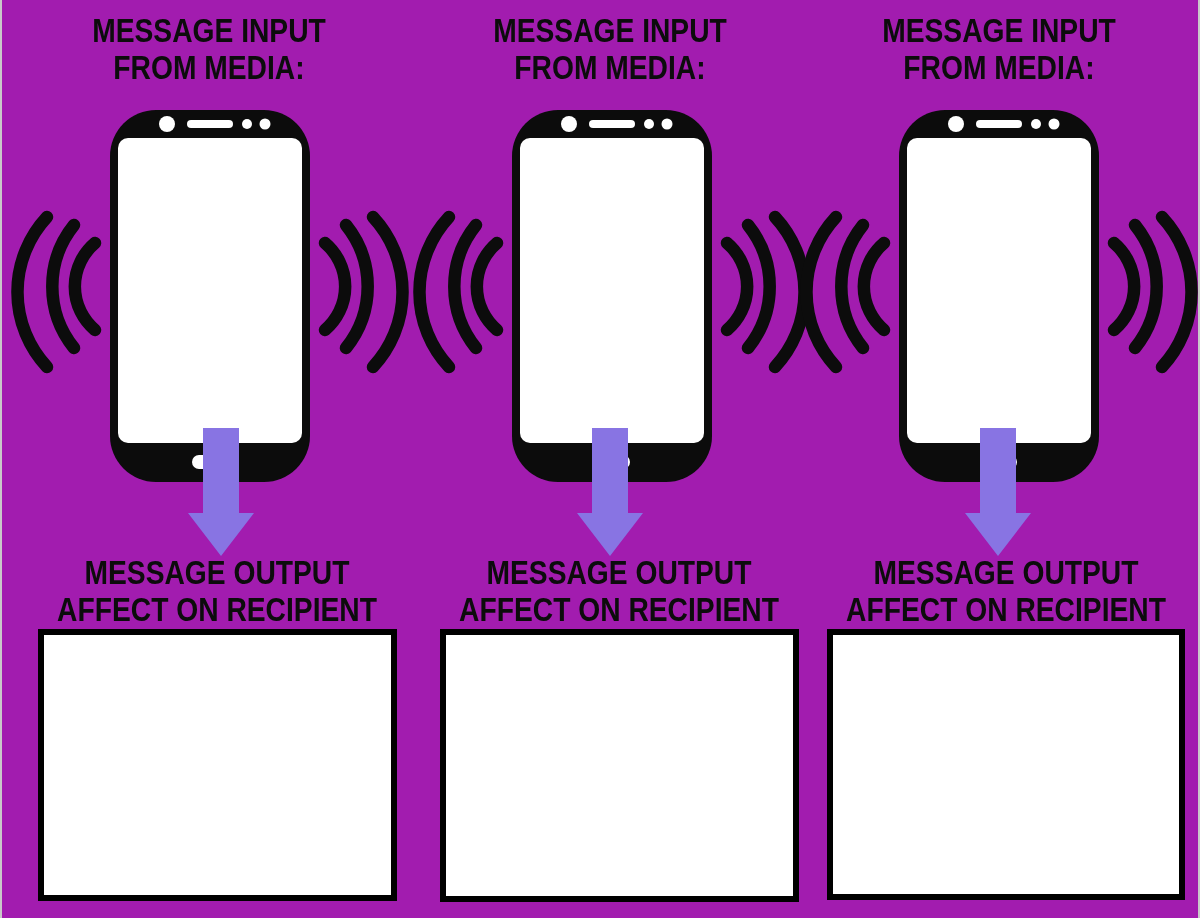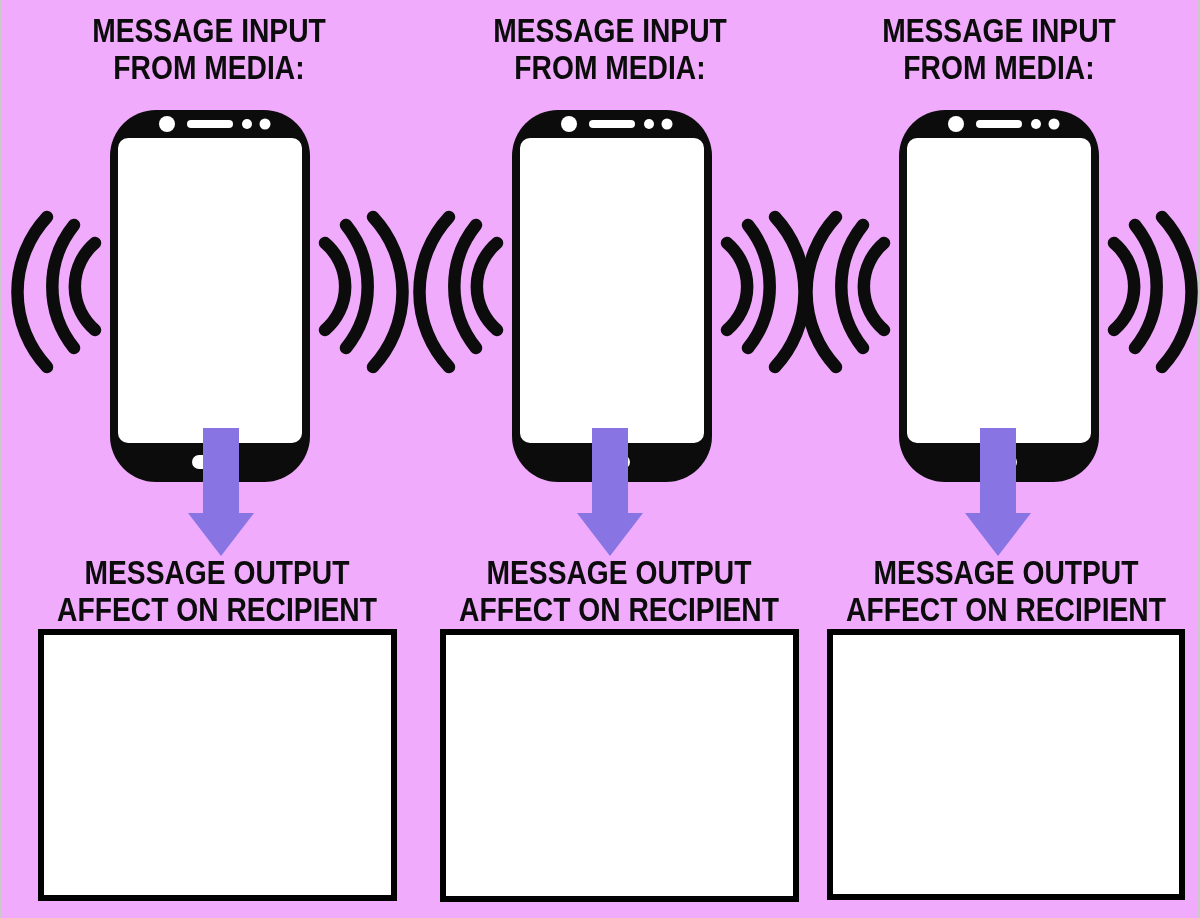--- a/index.html
+++ b/index.html
@@ -1,20 +1,20 @@
 <!DOCTYPE html>
 <html style="--arrow: #8874e3; --ink: #0c0c0c; --box-border: #000000; --page-edge: #c9c9c9;"><head>
 <meta charset="utf-8">
 <style>
   html, body { margin: 0; padding: 0; background: #ffffff; }
   .canvas {
     position: relative;
     width: 1200px;
     height: 918px;
-    background: #f0abfc;
+    background: #a21caf;
     border-left: 2px solid var(--page-edge, #c9c9c9);
     border-right: 2px solid var(--page-edge, #c9c9c9);
     box-sizing: border-box;
     overflow: hidden;
     font-family: "Liberation Sans", sans-serif;
   }
 
   .heading {
     position: absolute;
     margin: 0;

